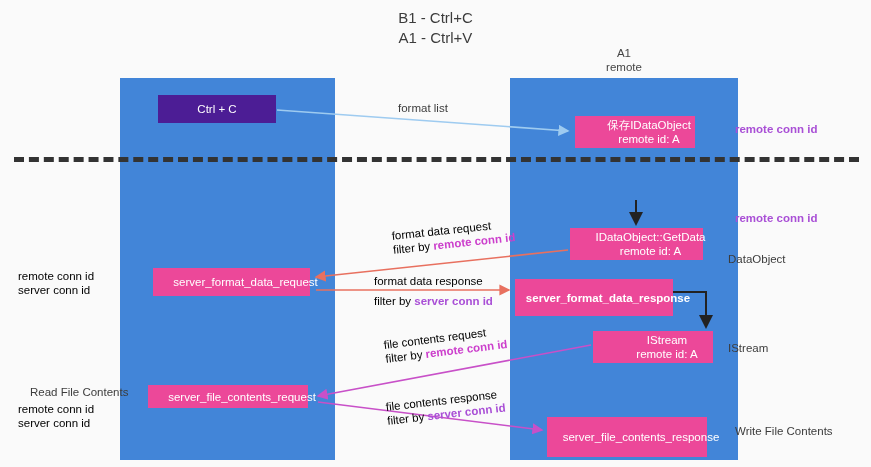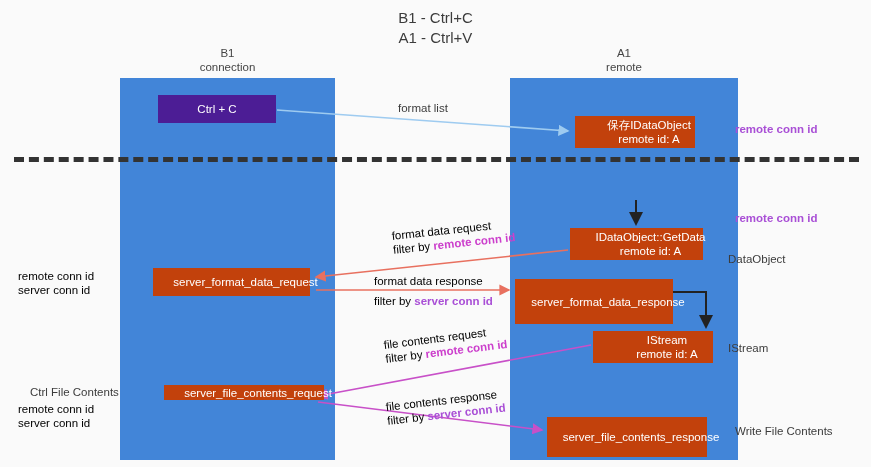--- a/index.html
+++ b/index.html
@@ -61,30 +61,30 @@
     align-items: center;
     justify-content: center;
     color: #ffffff;
     font-size: 11.5px;
     line-height: 14px;
     text-align: center;
     white-space: pre-line;
     padding: 2px 4px;
   }
   .node.green  { background: #4c1d95; }
-  .node.orange { background: #c2410c; padding-left: 32px; }
+  .node.orange { background: #ec4899; padding-left: 32px; }
 
   #node-ctrlc            { left: 158px; top: 95px;  width: 118px; height: 28px; }
   #node-save-idataobject { left: 575px; top: 116px; width: 120px; height: 32px; }
   #node-ctrlv            { left: 577px; top: 171px; width: 118px; height: 28px; }
   #node-getdata          { left: 570px; top: 228px; width: 133px; height: 32px; }
   #node-sfdreq          { left: 153px; top: 268px; width: 157px; height: 28px; }
-  #node-sfdresp         { left: 515px; top: 279px; width: 158px; height: 45px; }
+  #node-sfdresp         { left: 515px; top: 279px; width: 158px; height: 37px; font-weight: bold; }
   #node-istream          { left: 593px; top: 331px; width: 120px; height: 32px; }
-  #node-sfcreq          { left: 164px; top: 385px; width: 160px; height: 15px; }
+  #node-sfcreq          { left: 148px; top: 385px; width: 160px; height: 23px; }
   #node-sfcresp         { left: 547px; top: 417px; width: 160px; height: 40px; }
 
   
   .annot {
     position: absolute;
     font-size: 11.5px;
     line-height: 14px;
     white-space: nowrap;
   }
   .annot.dark   { color: #3c3c3c; }
@@ -120,22 +120,20 @@
   }
 </style>
 </head>
 <body>
 
 <div id="canvas">
 
   <div id="diagram-title">B1 - Ctrl+C
 A1 - Ctrl+V</div>
 
-  <div id="header-b1" class="lane-header">B1
-connection</div>
   <div id="header-a1" class="lane-header">A1
 remote</div>
 
   <div id="lane-b1" class="lane"></div>
   <div id="lane-a1" class="lane"></div>
 
   <svg id="arrows" viewBox="0 0 871 467">
     <defs>
       <marker id="ah-blue" markerWidth="7" markerHeight="7" refX="6" refY="3.5" orient="auto">
         <path d="M0,0 L7,3.5 L0,7 z" fill="#9ecbf0"></path>
@@ -179,21 +177,21 @@
 remote id: A</div>
   <div id="node-sfcreq" class="node orange">server_file_contents_request</div>
   <div id="node-sfcresp" class="node orange">server_file_contents_response</div>
 
   <div id="annot-format-list" class="annot dark">format list</div>
   <div id="annot-remote-1" class="annot purple">remote conn id</div>
   <div id="annot-remote-2" class="annot purple">remote conn id</div>
   <div id="annot-dataobject" class="annot dark">DataObject</div>
   <div id="annot-istream-label" class="annot dark">IStream</div>
   <div id="annot-write-file" class="annot dark">Write File Contents</div>
-  <div id="annot-read-file" class="annot dark">Ctrl File Contents</div>
+  <div id="annot-read-file" class="annot dark">Read File Contents</div>
 
   <div id="annot-left-ids-1" class="annot">
     <span class="lbl-line purple">remote conn id</span>
     <span class="lbl-line green">server conn id</span>
   </div>
 
   <div id="annot-left-ids-2" class="annot">
     <span class="lbl-line purple">remote conn id</span>
     <span class="lbl-line green">server conn id</span>
   </div>

